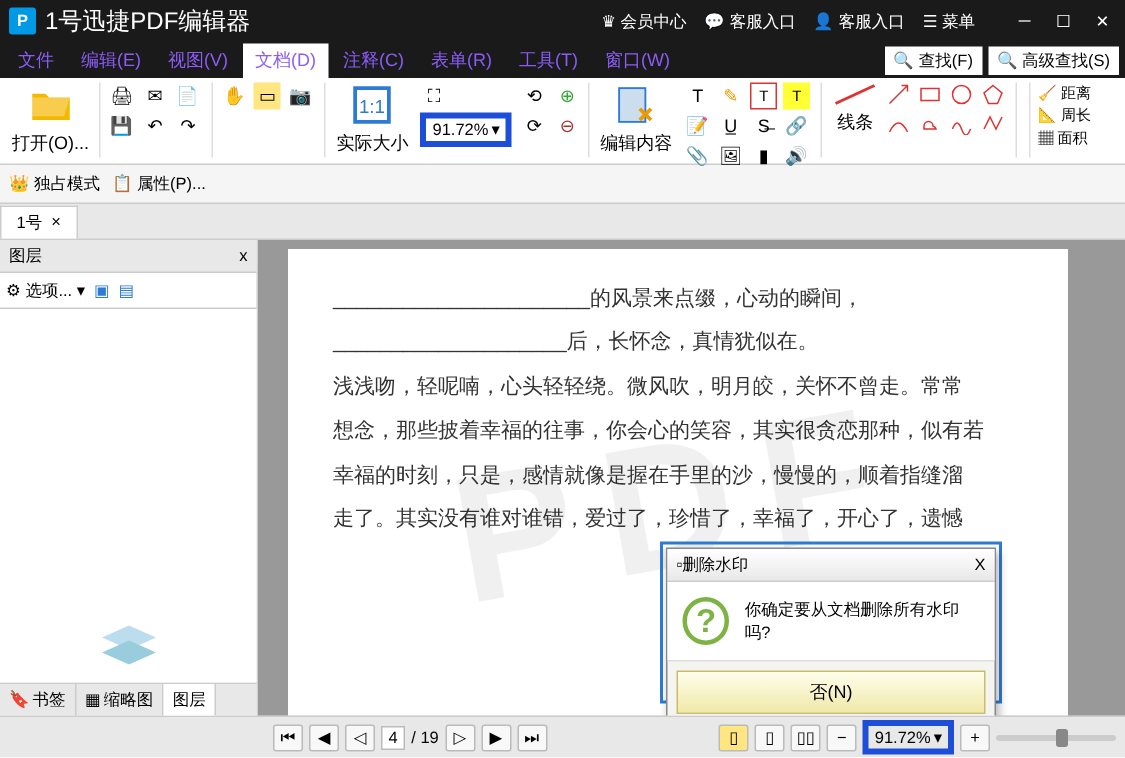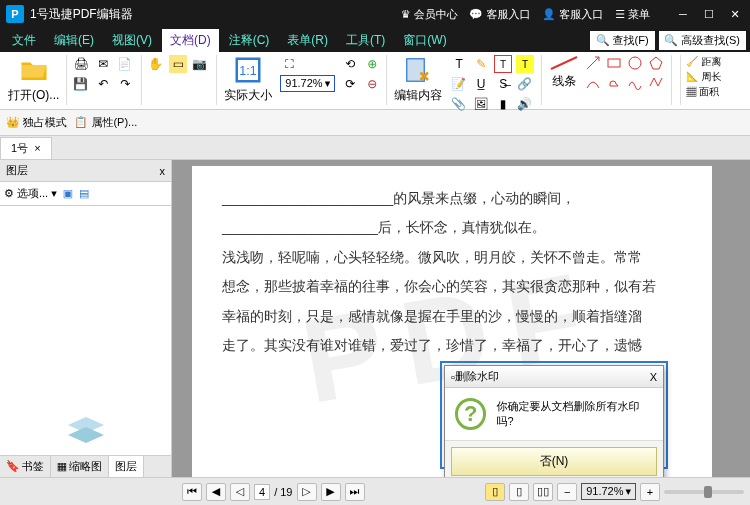--- a/index.html
+++ b/index.html
@@ -1,35 +1,35 @@
 <!DOCTYPE html>
 <html><head>
 <meta charset="utf-8">
 <style>
 *{box-sizing:border-box;margin:0;padding:0;font-family:"Microsoft YaHei",SimSun,sans-serif}
 body{width:750px;height:505px;background:#fff;overflow:hidden;position:relative;font-size:12px}
 .titlebar{height:28px;background:#1a1a1a;color:#fff;display:flex;align-items:center;padding:0 6px}
 .app-logo{width:18px;height:18px;background:#0099e5;border-radius:2px;display:flex;align-items:center;justify-content:center;font-weight:bold;margin-right:6px;font-size:11px}
-.titlebar-title{flex:1;font-size:12px}
+.titlebar-title{flex:1;font-size:16px}
 .titlebar-right{display:flex;align-items:center;gap:12px;font-size:11px}
 .titlebar-item{display:flex;align-items:center;gap:3px}
 .win-controls{display:flex;gap:8px;margin-left:12px}
 .win-btn{width:18px;text-align:center}
 .menubar{height:24px;background:#1a1a1a;display:flex;align-items:center;padding:0 4px;gap:2px}
-.menu-item{color:#5eead4;padding:3px 8px;font-size:12px}
-.menu-item.active{background:#fff;color:#4c1d95}
+.menu-item{color:#8b5cf6;padding:3px 8px;font-size:12px}
+.menu-item.active{background:#fff;color:#8b5cf6}
 .menubar-right{margin-left:auto;display:flex;gap:4px}
 .find-btn{background:#fff;color:#000;padding:2px 6px;display:flex;align-items:center;gap:3px;font-size:11px}
 .ribbon{height:58px;background:#fff;border-bottom:1px solid #ccc;display:flex;align-items:flex-start;padding:3px 6px;gap:2px}
 .ribbon-group{display:flex;flex-direction:column;align-items:center;gap:2px;padding:0 2px}
 .big-icon{width:30px;height:30px}
 .ribbon-sep{width:1px;height:50px;background:#ddd;margin:0 3px}
 .small-icons{display:grid;grid-template-columns:repeat(3,20px);gap:2px}
 .sm-ic{width:18px;height:18px;display:flex;align-items:center;justify-content:center}
-.zoom-box{border:1px solid #1d4ed8;padding:1px 4px;font-size:11px;display:flex;gap:2px}
+.zoom-box{border:4px solid #1d4ed8;padding:1px 4px;font-size:11px;display:flex;align-items:center;gap:2px}
 .toolbar2{height:26px;background:#f5f5f5;border-bottom:1px solid #ccc;display:flex;align-items:center;padding:0 6px;gap:8px;font-size:11px}
 .tb2-item{display:flex;align-items:center;gap:3px}
 .tabstrip{height:24px;background:#e8e8e8;border-bottom:1px solid #ccc;display:flex;align-items:center}
 .doc-tab{background:#fff;border:1px solid #ccc;border-bottom:none;padding:3px 10px;font-size:11px;display:flex;align-items:center;gap:6px}
 .workspace{display:flex;height:317px}
 .sidebar{width:172px;border-right:1px solid #ccc;display:flex;flex-direction:column}
 .side-head{height:22px;background:#e8e8e8;border-bottom:1px solid #ccc;display:flex;align-items:center;padding:0 6px;font-size:11px}
 .side-tools{height:24px;border-bottom:1px solid #ccc;display:flex;align-items:center;padding:0 4px;gap:6px;font-size:11px}
 .side-body{flex:1;background:#fff;position:relative}
 .layer-icon{position:absolute;bottom:10px;left:50%;transform:translateX(-50%);width:40px;height:30px}

